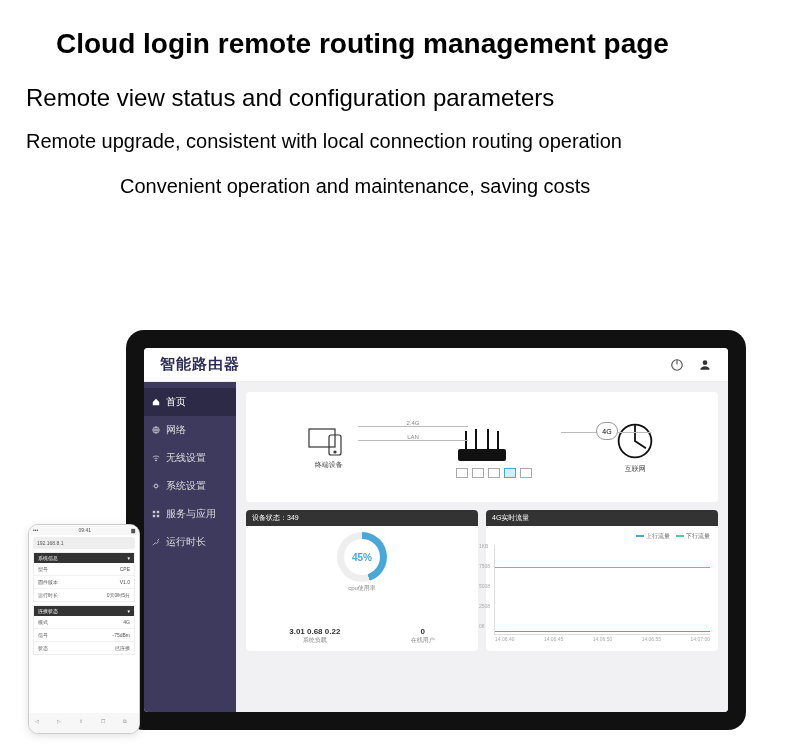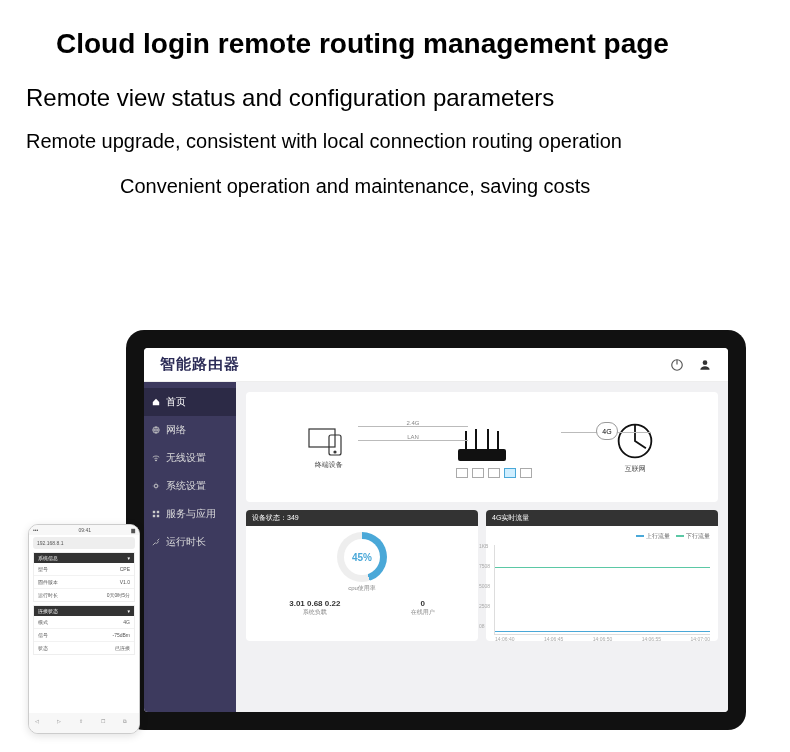--- a/index.html
+++ b/index.html
@@ -78,21 +78,21 @@
   .cardhead { background: #333; color: #fff; font-size: 7px; padding: 3px 6px; margin: -6px -8px 6px -8px; border-radius: 4px 4px 0 0; display: flex; justify-content: space-between; }
   .gauges { display: flex; justify-content: space-around; }
   .gaugewrap { display: flex; flex-direction: column; align-items: center; gap: 2px; text-align: right; }
   .gauge { width: 50px; height: 50px; border-radius: 50%; position: relative; display: flex; align-items: center; justify-content: center; font-size: 10px; font-weight: 700; }
   .gauge.g1 { background: conic-gradient(#4aa8d8 0 162deg, #eee 162deg 360deg); color: #4aa8d8; }
   .gauge.g2 { background: conic-gradient(#5bc8a5 0 176deg, #eee 176deg 360deg); color: #5bc8a5; }
   .gauge::before { content: ""; position: absolute; inset: 7px; background: #fff; border-radius: 50%; }
   .gauge span { position: relative; z-index: 1; }
   .glabel { font-size: 6px; color: #888; }
   .bottomrow { display: flex; justify-content: space-around; margin-top: 6px; }
-  .bstat { text-align: center; }
+  .bstat { text-align: center; margin-top: 28px; }
   .bval { font-size: 8px; font-weight: 700; color: #333; }
   .blab { font-size: 6px; color: #888; }
 
   .legend { display: flex; gap: 6px; justify-content: flex-end; font-size: 6px; color: #666; }
   .legdot { width: 8px; height: 2px; display: inline-block; margin-right: 2px; vertical-align: middle; }
   .chartarea { height: 90px; position: relative; border-left: 1px solid #ddd; border-bottom: 1px solid #ddd; margin-top: 4px; }
   .ylab { position: absolute; left: -16px; font-size: 5px; color: #aaa; }
   .xticks { position: absolute; bottom: -8px; left: 0; right: 0; display: flex; justify-content: space-between; font-size: 5px; color: #aaa; }
   .flatline { position: absolute; left: 0; right: 0; height: 1px; }
 

